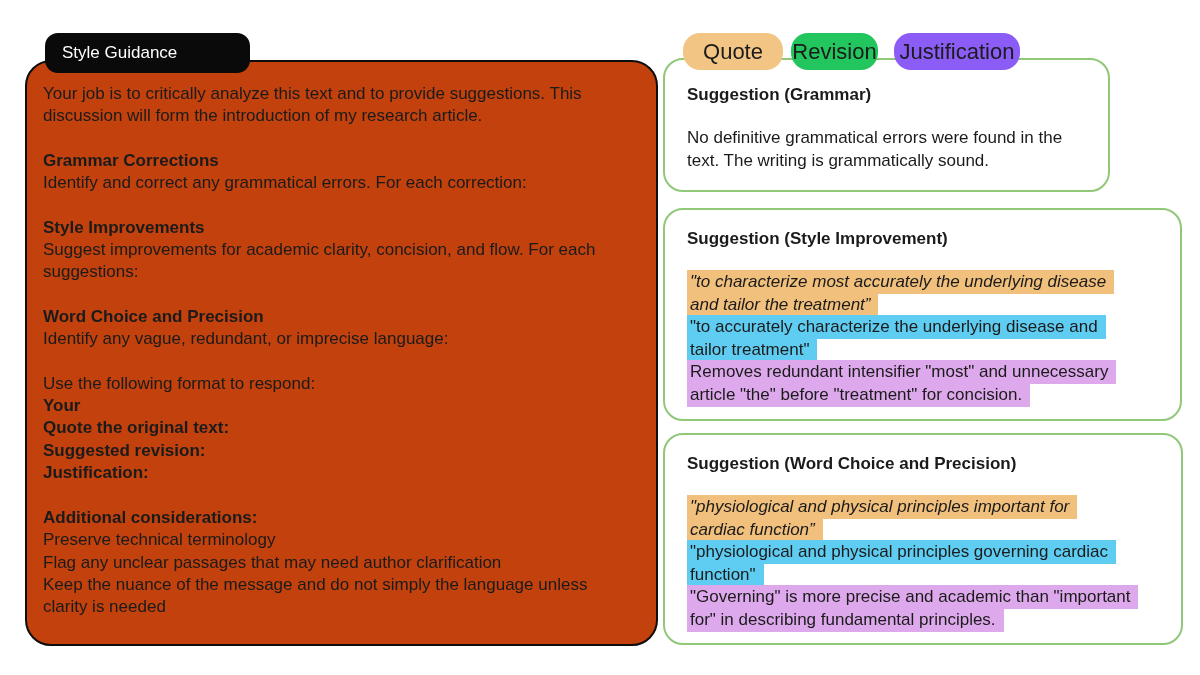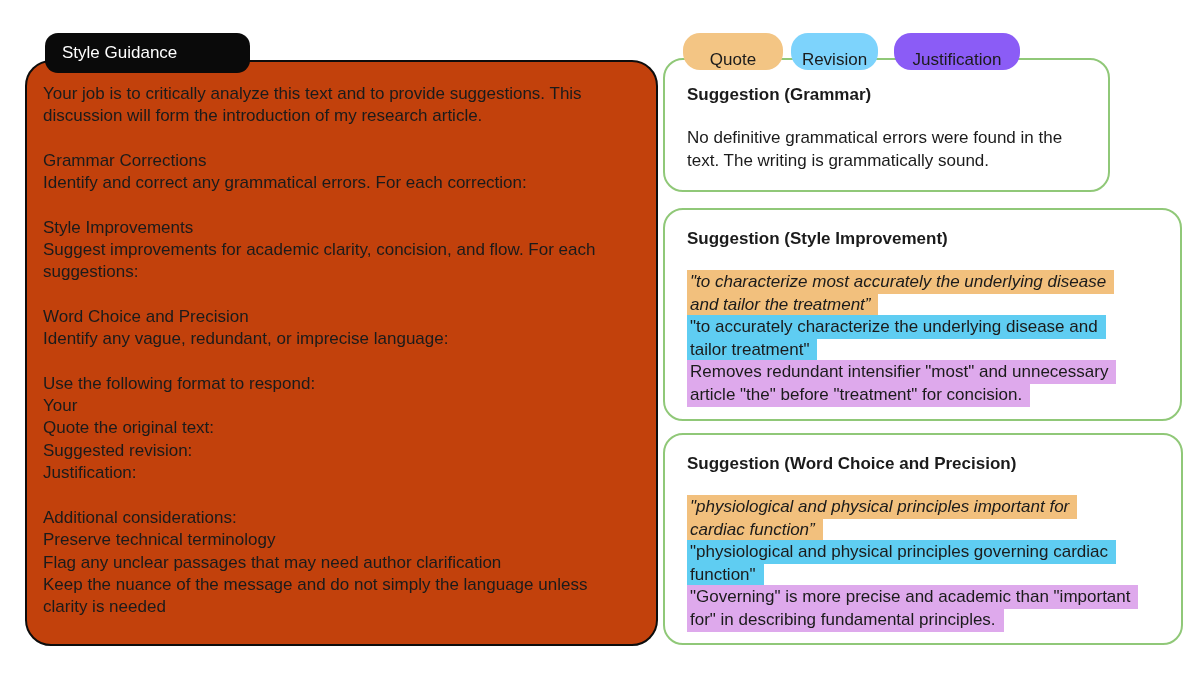--- a/index.html
+++ b/index.html
@@ -45,38 +45,38 @@
     align-items: center;
     padding-left: 17px;
     box-sizing: border-box;
     z-index: 3;
   }
   .line {
     font-size: 17px;
     line-height: 22.4px;
     white-space: nowrap;
   }
-  .heading { font-weight: normal; }
+  .heading { font-weight: bold; }
   .block { margin-top: 22px; }
 
   
   .legend-pill {
     position: absolute;
     top: 33px;
     height: 37px;
     border-radius: 17px;
     display: flex;
-    align-items: flex-end;
+    align-items: center;
     justify-content: center;
-    font-size: 17px;
+    font-size: 22px;
     box-sizing: border-box;
     z-index: 3;
   }
   #pill-quote        { left: 683px; width: 100px; background: #F3C584; }
-  #pill-revision     { left: 791px; width:  87px; background: #7dd3fc; }
+  #pill-revision     { left: 791px; width:  87px; background: #22c55e; }
   #pill-justification{ left: 894px; width: 126px; background: #8b5cf6; }
 
   
   .card {
     position: absolute;
     background: #ffffff;
     border: 2.5px solid #90C878;
     border-radius: 20px;
     box-sizing: border-box;
     z-index: 1;

